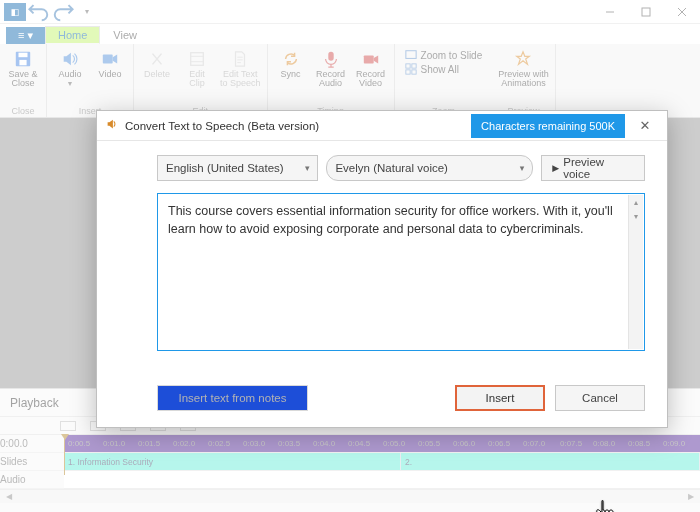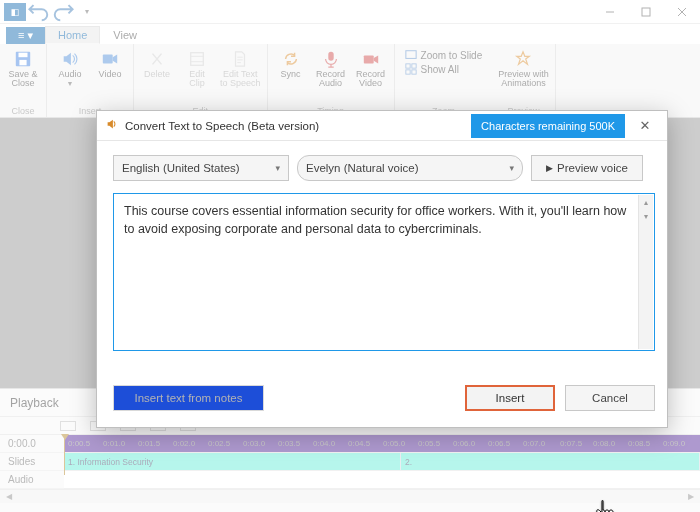--- a/index.html
+++ b/index.html
@@ -11,21 +11,21 @@
 .qat-btn { width: 22px; height: 20px; display: flex; align-items: center; justify-content: center; color: #333; font-size: 11px; }
 .blue-box { width: 22px; height: 18px; background: #0a64ad; display: flex; align-items: center; justify-content: center; color: #fff; font-size: 9px; }
 .winbtns { margin-left: auto; display: flex; }
 .winbtn { width: 36px; height: 24px; display: flex; align-items: center; justify-content: center; color: #555; font-size: 10px; }
 .winbtn svg { width: 10px; height: 10px; }
 
 
 .tabrow { height: 20px; background: #fff; display: flex; align-items: flex-end; padding-left: 6px; }
 .file-tab { background: #0a64ad; color: #fff; padding: 2px 12px; font-size: 11px; display:flex; align-items:center; gap:4px;}
 .tab { padding: 2px 12px; font-size: 11px; color: #444; border: 1px solid transparent; }
-.tab.active { background: #e5e5e5; border: 1px solid #d0d0d0; border-bottom: 1px solid #f1f1f1; color: #0a64ad; }
+.tab.active { background: #bef264; border: 1px solid #d0d0d0; border-bottom: 1px solid #f1f1f1; color: #0a64ad; }
 
 
 .ribbon { height: 74px; background: #f1f1f1; border-bottom: 1px solid #c9c9c9; display: flex; }
 .group { border-right: 1px solid #d6d6d6; padding: 2px 6px 1px 6px; display: flex; flex-direction: column; align-items: center; justify-content: space-between; }
 .group-btns { display: flex; gap: 6px; flex: 1; }
 .rbtn { display: flex; flex-direction: column; align-items: center; justify-content: flex-start; gap: 1px; min-width: 34px; padding-top: 3px; }
 .rbtn-ico { width: 20px; height: 20px; display: flex; align-items: center; justify-content: center; }
 .rbtn-ico svg { width: 18px; height: 18px; }
 .rbtn-lbl { font-size: 9px; color: #444; text-align: center; line-height: 1.05; }
 .rbtn.dim .rbtn-lbl { color: #a8a8a8; }
@@ -40,21 +40,21 @@
 .stage { position: absolute; top: 118px; left: 0; right: 0; bottom: 124px; background: #909090; display:flex; align-items:center; justify-content:center;}
 .slide-thumb { width: 460px; height: 240px; background: #fff; }
 
 
 .playback { position: absolute; left: 0; right: 0; bottom: 0; height: 124px; background: #f5f5f5; border-top: 1px solid #c9c9c9; }
 .pb-head { padding: 6px 10px; font-size: 12px; color: #333; border-bottom: 1px solid #ddd; height:28px; display:flex; align-items:center;}
 .pb-mini { height: 18px; border-bottom: 1px solid #ddd; display:flex; align-items:center; padding-left:60px; gap:14px;}
 .pb-mini .box{width:16px;height:10px;border:1px solid #bbb;}
 .timeline { display: flex; font-size: 9px; color: #555; }
 .tl-lbls { width: 64px; display: flex; flex-direction: column; }
-.tl-lbl { height: 18px; display: flex; align-items: center; padding-left: 8px; border-bottom: 1px solid #e6e6e6; font-size: 10px; color: #666; }
+.tl-lbl { height: 18px; display: flex; align-items: center; border-bottom: 1px solid #e6e6e6; font-size: 10px; color: #666; }
 .tl-body { flex: 1; }
 .ruler { height: 18px; border-bottom: 1px solid #e0e0e0; background: #4c1d95; display: flex; align-items: center; position: relative; overflow:hidden;padding-left:24px;}
 .tick { position: absolute; font-size: 8px; color: #888; }
 .slides-row { height: 18px; background: #5eead4; border-bottom: 1px solid #e0e0e0; display: flex; }
 .slide-cell { border-right: 1px solid #d0d8e0; font-size: 8.5px; color: #446; padding: 2px 4px; display:flex; align-items:center; }
 .audio-row { height: 18px; background: #fff; border-bottom: 1px solid #e0e0e0; }
 .scrollbar-h { height: 14px; background: #f0f0f0; border-top:1px solid #ddd; display:flex; align-items:center; padding:0 2px;}
 .sb-arrow{width:14px;height:12px;display:flex;align-items:center;justify-content:center;color:#888;font-size:8px;}
 .sb-track{flex:1;height:10px;background:#f0f0f0;}
 .playhead { position:absolute; left:64px; top:0; bottom:14px; width:0; border-left:1px solid #b08020;}
@@ -62,21 +62,21 @@
 
 
 .overlay { position: absolute; inset: 0; background: rgba(255,255,255,0.55); }
 
 
 .dialog { position: absolute; left: 96px; top: 110px; width: 572px; background: #fff; border: 1px solid #bfbfbf; box-shadow: 0 6px 24px rgba(0,0,0,0.25); }
 .dlg-title { height: 30px; display: flex; align-items: center; padding: 0 8px; border-bottom: 1px solid #e6e6e6; gap: 6px; }
 .dlg-title-text { font-size: 11.5px; color: #333; }
 .badge { background: #1f98e8; color: #fff; font-size: 11px; padding: 6px 10px; margin-left: auto; }
 .dlg-close { width: 28px; height: 28px; display: flex; align-items: center; justify-content: center; color: #666; font-size: 13px; }
-.dlg-body { padding: 14px 12px 16px 16px; }
+.dlg-body { padding: 14px 22px 16px 16px; margin-left: 44px; }
 .controls-row { display: flex; gap: 8px; margin-bottom: 12px; }
 .sel { height: 26px; border: 1px solid #c8c8c8; background: #f5f5f5; font-size: 11.5px; color: #444; display: flex; align-items: center; padding: 0 8px; justify-content: space-between; }
 .sel.lang { width: 176px; }
 .sel.voice { width: 226px; border-radius: 12px; }
 .btn { height: 26px; border: 1px solid #c8c8c8; background: #f5f5f5; font-size: 11.5px; color: #444; display: flex; align-items: center; justify-content: center; padding: 0 10px; gap: 4px; }
 .btn.preview { width: 112px; }
 .txt-wrap { position: relative; border: 1px solid #1f98e8; height: 158px; }
 .txt { width: 100%; height: 100%; border: none; resize: none; padding: 8px 18px 8px 10px; font-size: 12.5px; color: #333; line-height: 1.45; outline: none; font-family: inherit; }
 .txt-scroll { position:absolute; right:1px; top:1px; bottom:1px; width:15px; background:#f3f3f3; border-left:1px solid #e4e4e4;}
 .txt-scroll .up,.txt-scroll .dn{height:14px;display:flex;align-items:center;justify-content:center;font-size:8px;color:#999;}

